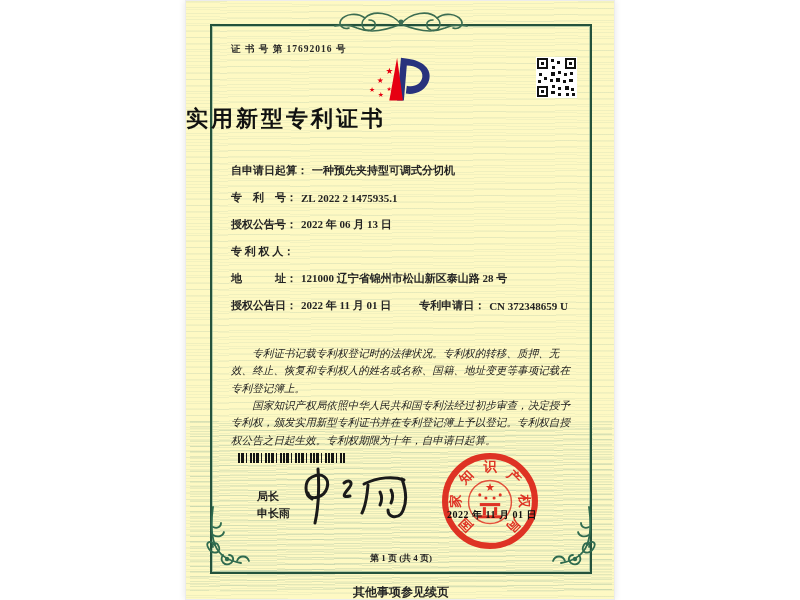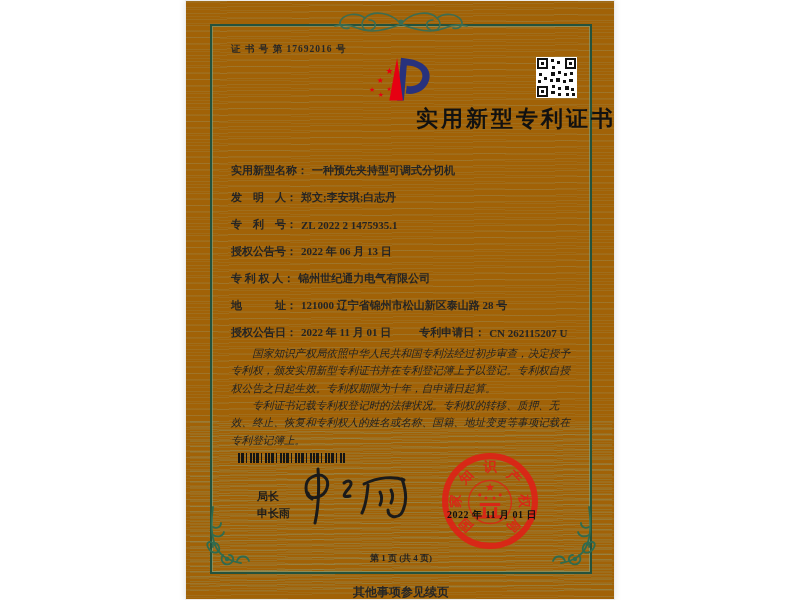--- a/index.html
+++ b/index.html
@@ -1,21 +1,21 @@
 <!DOCTYPE html>
 <html><head>
 <meta charset="utf-8">
 <style>
   html,body{margin:0;padding:0;}
   body{
     width:800px;height:600px;background:#ffffff;position:relative;overflow:hidden;
     font-family:"Liberation Serif","DejaVu Serif",serif;color:#1d1d1d;
   }
   .page{
-    position:absolute;left:185px;top:0;width:430px;height:600px;background:#a16207;
+    position:absolute;left:185px;top:0;width:430px;height:600px;background:#fef9c3;
     box-shadow:0 0 7px rgba(0,0,0,0.10);border:1px solid #ececec;box-sizing:border-box;
   }
   .guilloche{
     position:absolute;left:0;top:0;width:100%;height:100%;pointer-events:none;
     background:
       repeating-linear-gradient(179.3deg, rgba(150,180,160,0.14) 0 1px, transparent 1px 6px),
       repeating-linear-gradient(180.8deg, rgba(150,180,160,0.10) 0 1px, transparent 1px 7px);
   }
   .guilloche-bottom{
     position:absolute;left:4px;top:420px;width:422px;height:170px;pointer-events:none;
@@ -27,21 +27,21 @@
     position:absolute;left:24px;top:23px;width:382px;height:550px;box-sizing:border-box;
     border:2px solid #24523c;
     box-shadow:inset 0 0 0 1px rgba(125,170,143,0.55);
   }
   .cert-no{
     position:absolute;left:45px;top:42px;font-size:9.5px;font-weight:700;letter-spacing:1px;color:#262626;
   }
   .logo{position:absolute;left:180px;top:55px;width:68px;height:48px;}
   .qr{position:absolute;left:350px;top:56px;width:41px;height:41px;}
   .title{
-    position:absolute;left:0;top:103px;width:430px;text-align:right;
+    position:absolute;left:0;top:103px;width:430px;text-align:left;
     font-size:22px;font-weight:700;letter-spacing:3px;color:#111;
   }
   .fields{position:absolute;left:45px;top:156px;width:345px;}
   .row{height:27px;display:flex;align-items:center;font-size:11px;font-weight:700;color:#242424;white-space:nowrap;}
   .row .lab{margin-right:4px;}
   .row .pair2{margin-left:28px;}
   .paras{
     position:absolute;left:45px;top:344px;width:347px;
     font-size:10.6px;line-height:1.64;font-style:italic;font-weight:500;color:#222;
   }
@@ -166,54 +166,49 @@
         <rect x="5" y="5" width="3" height="3"></rect>
         <rect x="33" y="5" width="3" height="3"></rect>
         <rect x="5" y="33" width="3" height="3"></rect>
       </g>
   </svg>
 
   <div class="title">实用新型专利证书</div>
 
   <div class="fields">
     <div class="row">
-      <span class="lab">实用新型名称：</span>
+      <span class="lab">自申请日起算：</span>
       <span>一种预先夹持型可调式分切机</span>
-    </div>
-    <div class="row">
-      <span class="lab">发　明　人：</span>
-      <span>郑文;李安琪;白志丹</span>
     </div>
     <div class="row">
       <span class="lab">专　利　号：</span>
       <span>ZL 2022 2 1475935.1</span>
     </div>
     <div class="row">
       <span class="lab">授权公告号：</span>
       <span>2022 年 06 月 13 日</span>
     </div>
     <div class="row">
       <span class="lab">专 利 权 人：</span>
-      <span>锦州世纪通力电气有限公司</span>
     </div>
     <div class="row">
       <span class="lab">地　　　址：</span>
       <span>121000 辽宁省锦州市松山新区泰山路 28 号</span>
     </div>
     <div class="row">
       <span class="lab">授权公告日：</span>
       <span>2022 年 11 月 01 日</span>
       <span class="lab pair2">专利申请日：</span>
-      <span>CN 262115207 U</span>
+      <span>CN 372348659 U</span>
     </div>
   </div>
 
   <div class="paras">
+    <p>专利证书记载专利权登记时的法律状况。专利权的转移、质押、无效、终止、恢复和专利权人的姓名或名称、国籍、地址变更等事项记载在专利登记簿上。</p>
     <p>国家知识产权局依照中华人民共和国专利法经过初步审查，决定授予专利权，颁发实用新型专利证书并在专利登记簿上予以登记。专利权自授权公告之日起生效。专利权期限为十年，自申请日起算。</p>
-    <p>专利证书记载专利权登记时的法律状况。专利权的转移、质押、无效、终止、恢复和专利权人的姓名或名称、国籍、地址变更等事项记载在专利登记簿上。</p>
   </div>
 
   <div class="barcode"></div>
 
   <div class="sign-block">
     <div>局长</div>
     <div>申长雨</div>
   </div>
 
   <svg class="sign-svg" viewBox="0 0 128 64">

